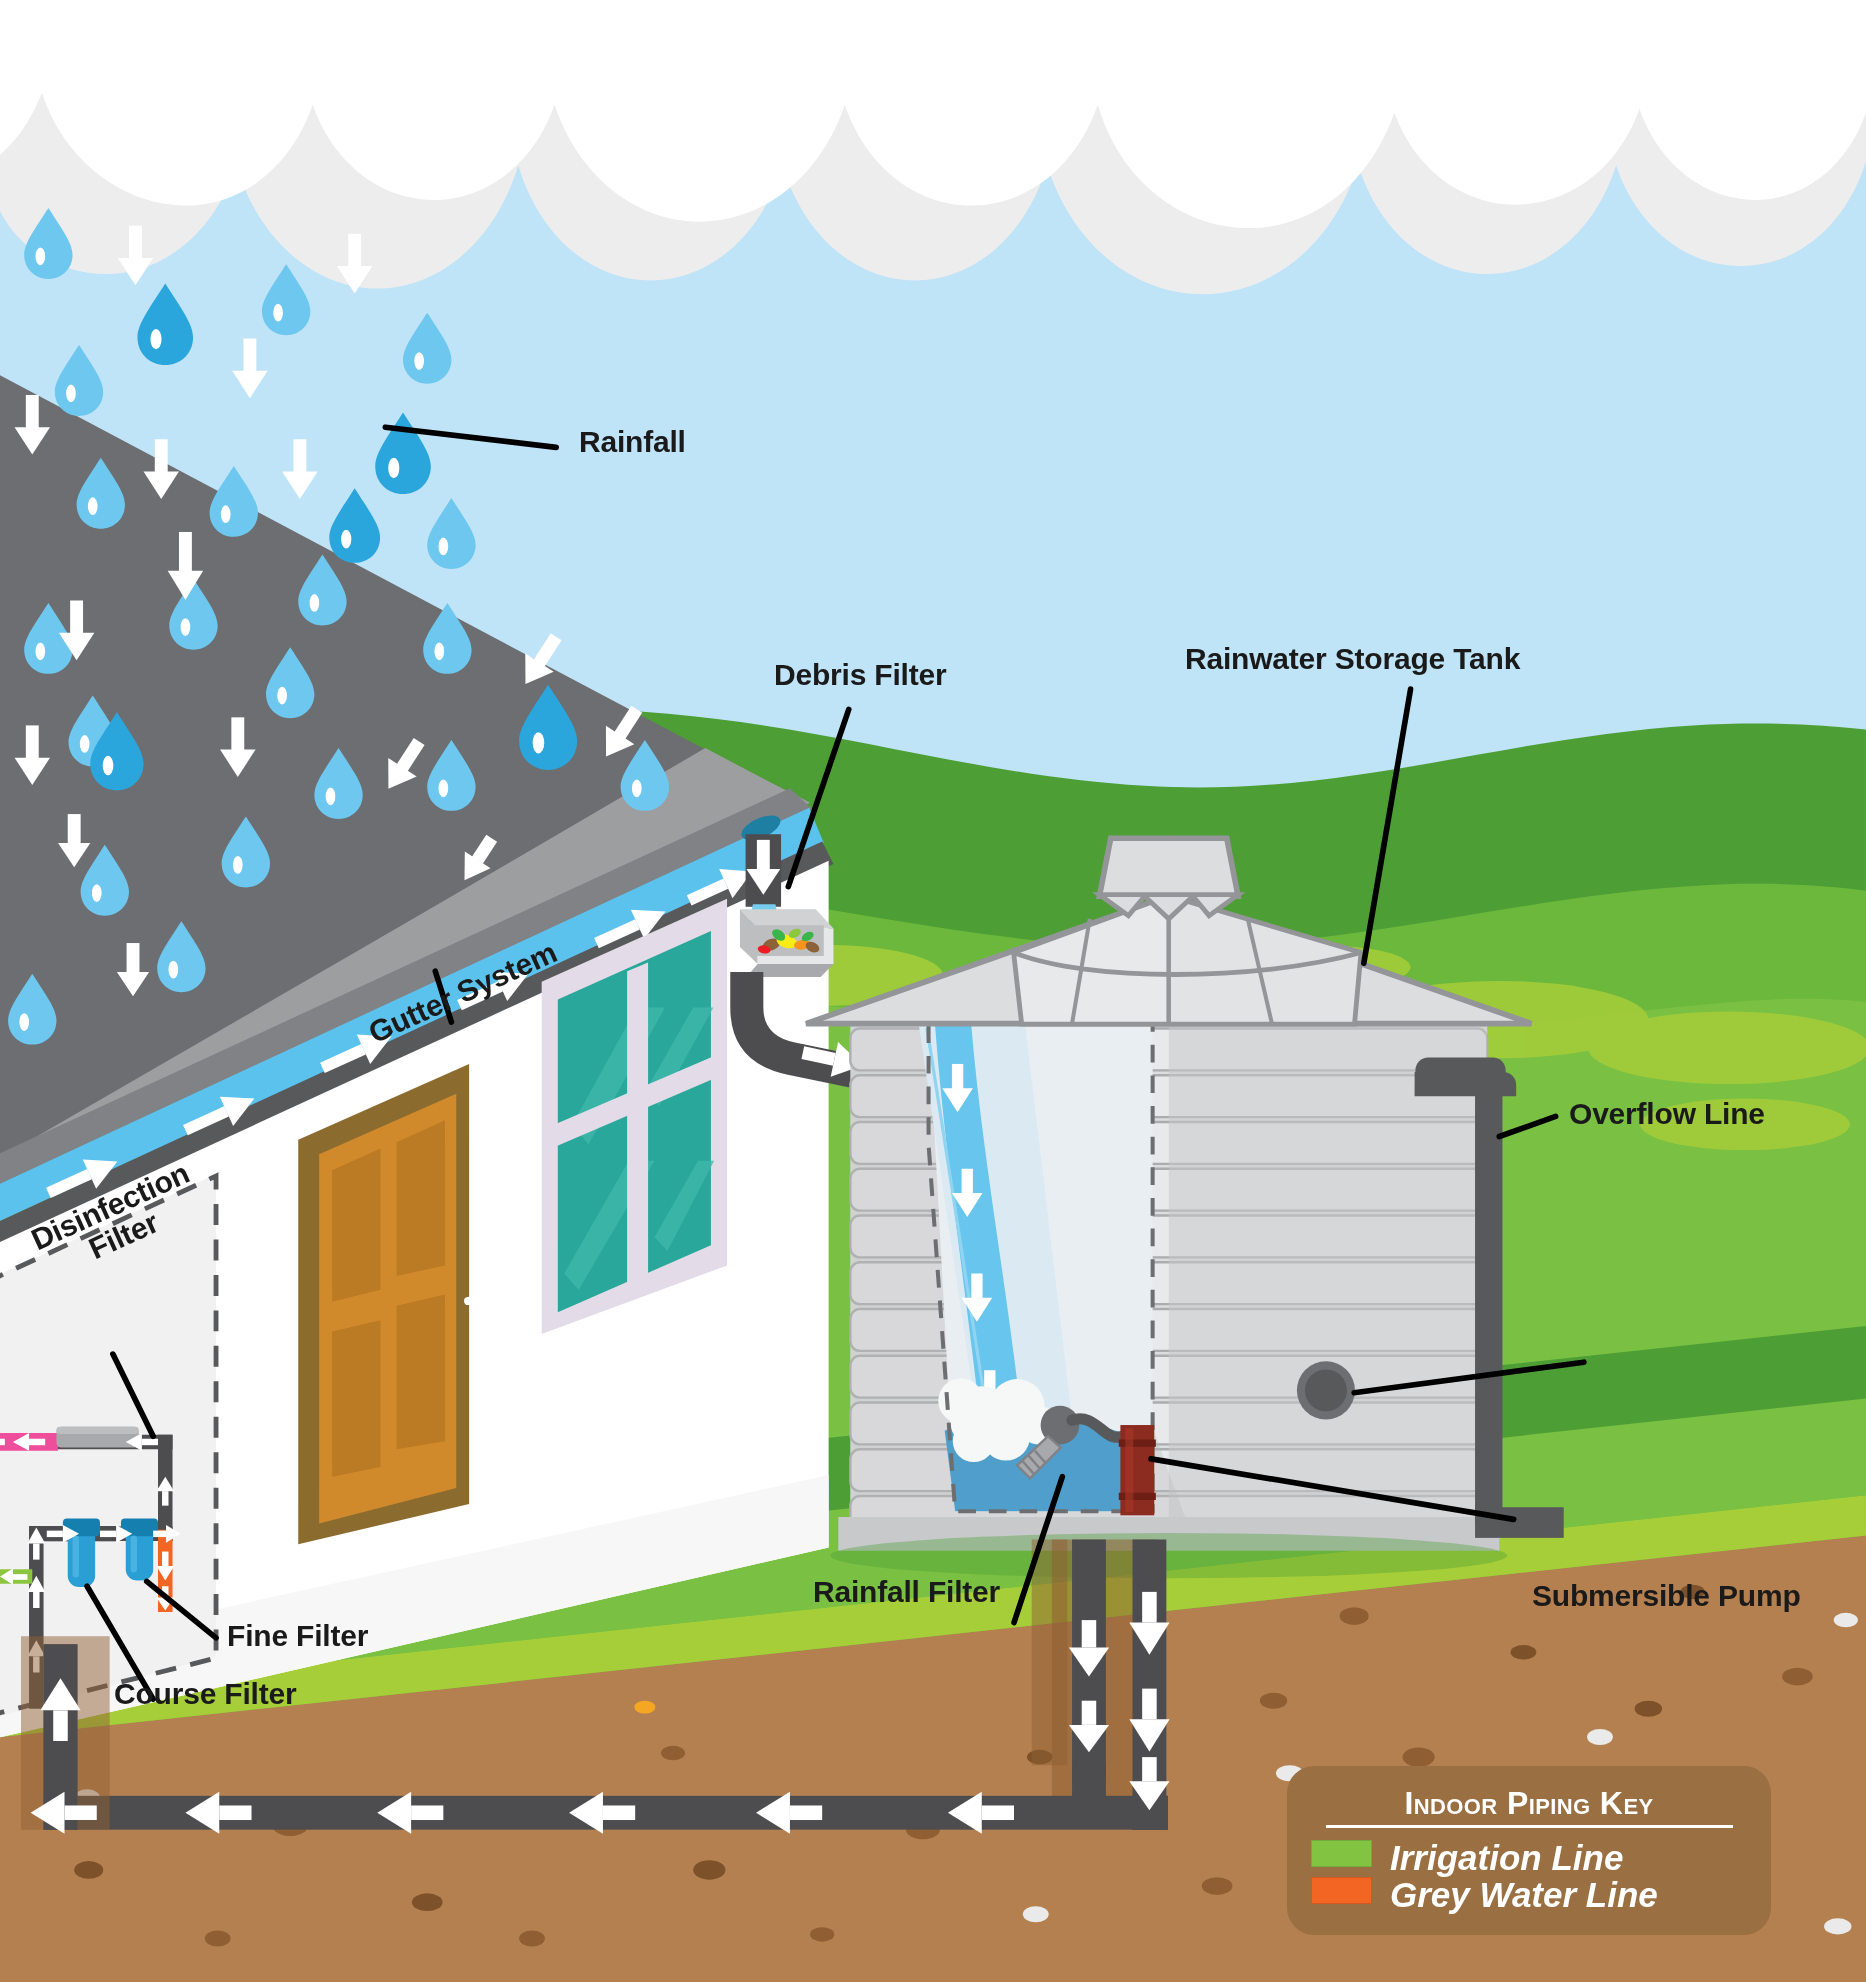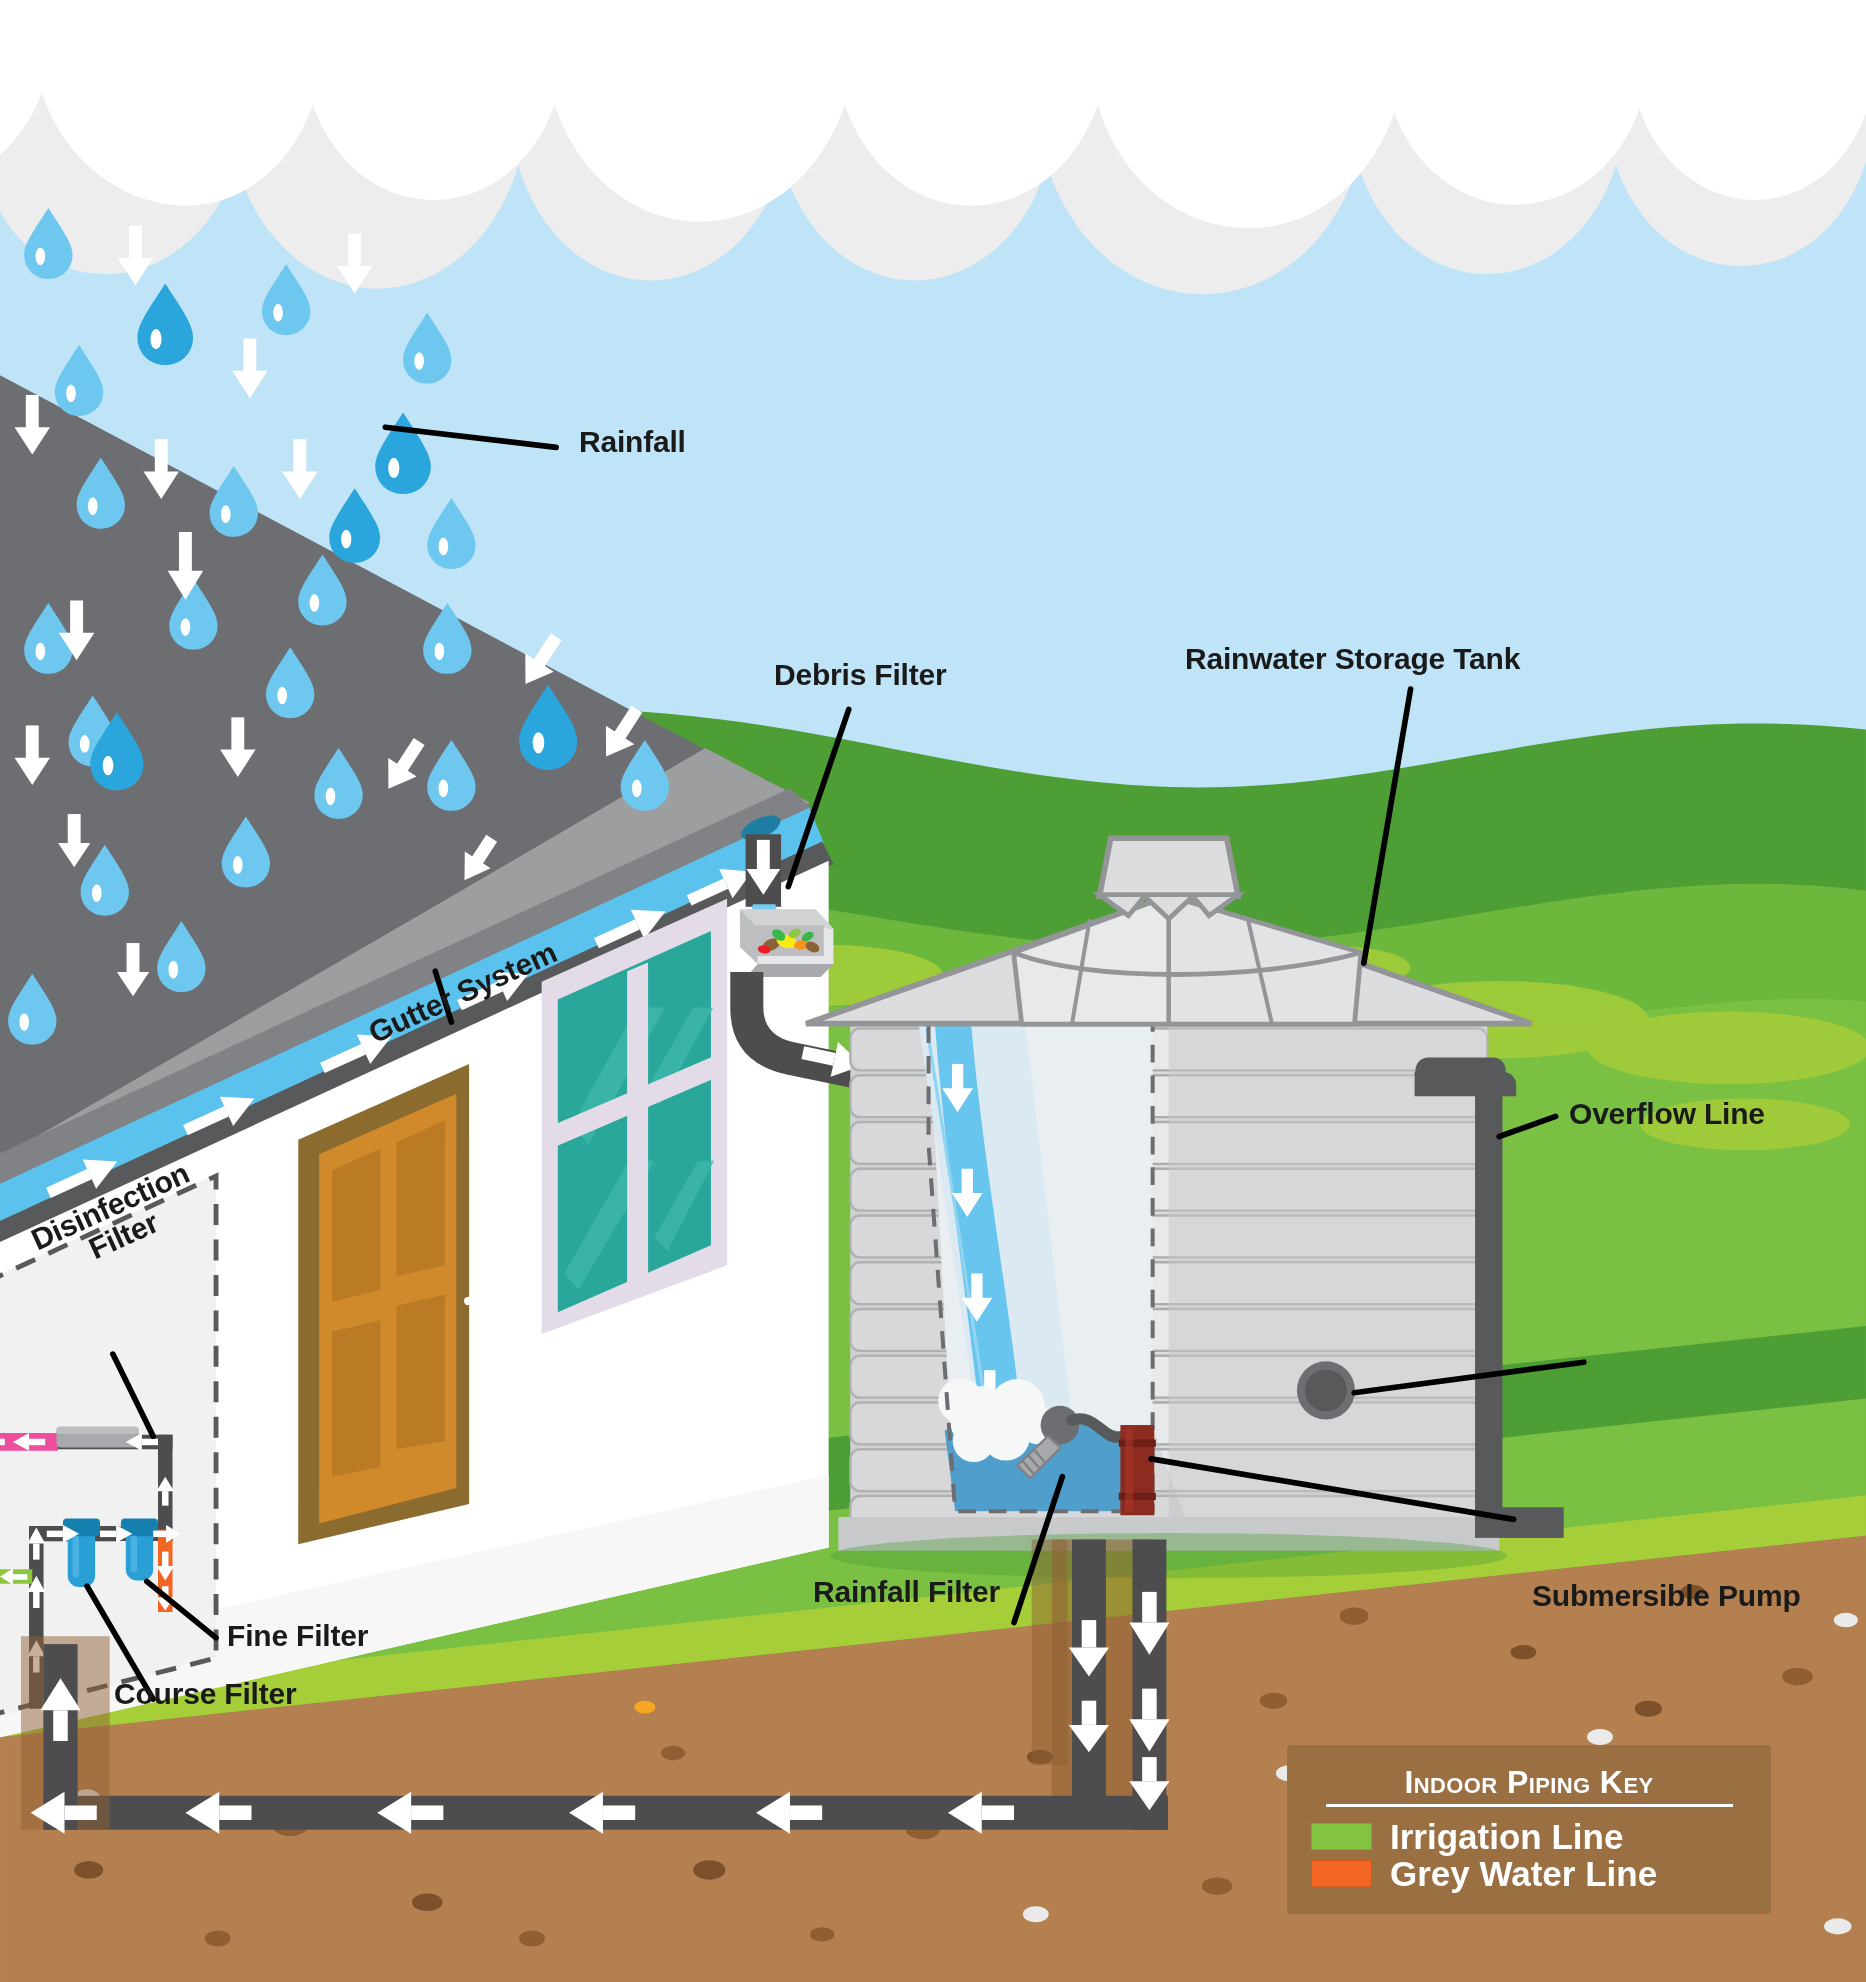--- a/index.html
+++ b/index.html
@@ -18,31 +18,32 @@
     font-family:"Liberation Sans", sans-serif;
     font-weight:bold;
     color:#1a1a1a;
     white-space:pre;
     line-height:1.07;
     letter-spacing:-0.2px;
   }
   .lbl.big { font-size:30px; }
   .legend-box {
     position:absolute;
-    border-radius:4px;
+    border-radius:27px;
     padding:14.5px 24px 21px 24px;
+    margin-top:21px;
   }
   .legend-title {
     font-weight:bold; color:#ffffff; text-align:center;
     font-size:32px; letter-spacing:0.4px;
     border-bottom:3.2px solid #ffffff;
     padding-bottom:3.2px; margin:4.8px 14.5px 11.3px 14.5px;
     font-variant: small-caps;
   }
-  .legend-row { display:flex; align-items:center; margin:1.6px 0; }
+  .legend-row { display:flex; margin:1.6px 0;font-style:italic; }
   .legend-swatch {
     width:61px; height:27px; margin-right:18px; flex:0 0 auto;
     border:1.6px solid rgba(0,0,0,0.12);
   }
   .legend-label { color:#ffffff; font-weight:bold; font-size:35px; line-height:1.02; }
 </style>
 </head>
 <body>
 
 <div id="stage">

